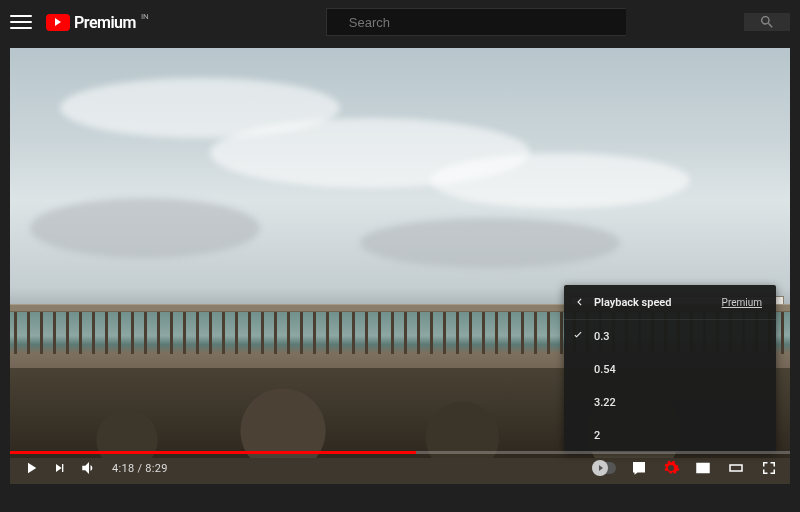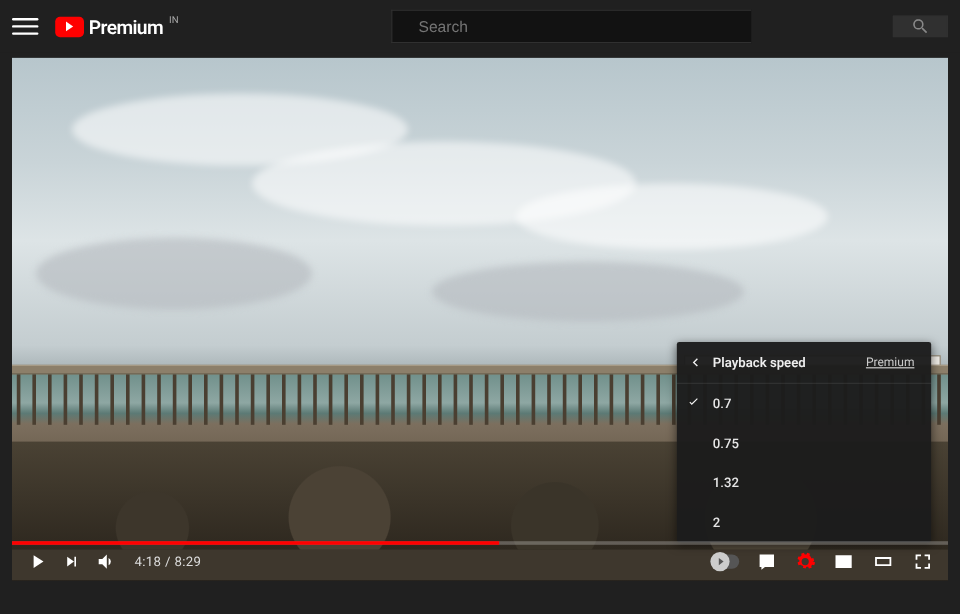--- a/index.html
+++ b/index.html
@@ -258,27 +258,27 @@
           </svg>
       </div>
       <div class="sp-title">Playback speed</div>
       <div class="sp-custom">Premium</div>
     </div>
     <div id="speed-options">
         <div class="sp-item">
           <span class="check"><svg width="12" height="12" viewBox="0 0 24 24">
               <path d="M9 16l-4-4 1.4-1.4L9 13.2l8.6-8.6L19 6z"></path>
             </svg></span>
-          <span>0.7</span>
+          <span>0.3</span>
         </div>
         <div class="sp-item">
-          <span>0.75</span>
+          <span>0.54</span>
         </div>
         <div class="sp-item">
-          <span>1.32</span>
+          <span>3.22</span>
         </div>
         <div class="sp-item">
           <span>2</span>
         </div>
       </div>
   </div>
 
   <div class="progress">
     <div class="played" id="played" style="width: 52%;"></div>
   </div>

